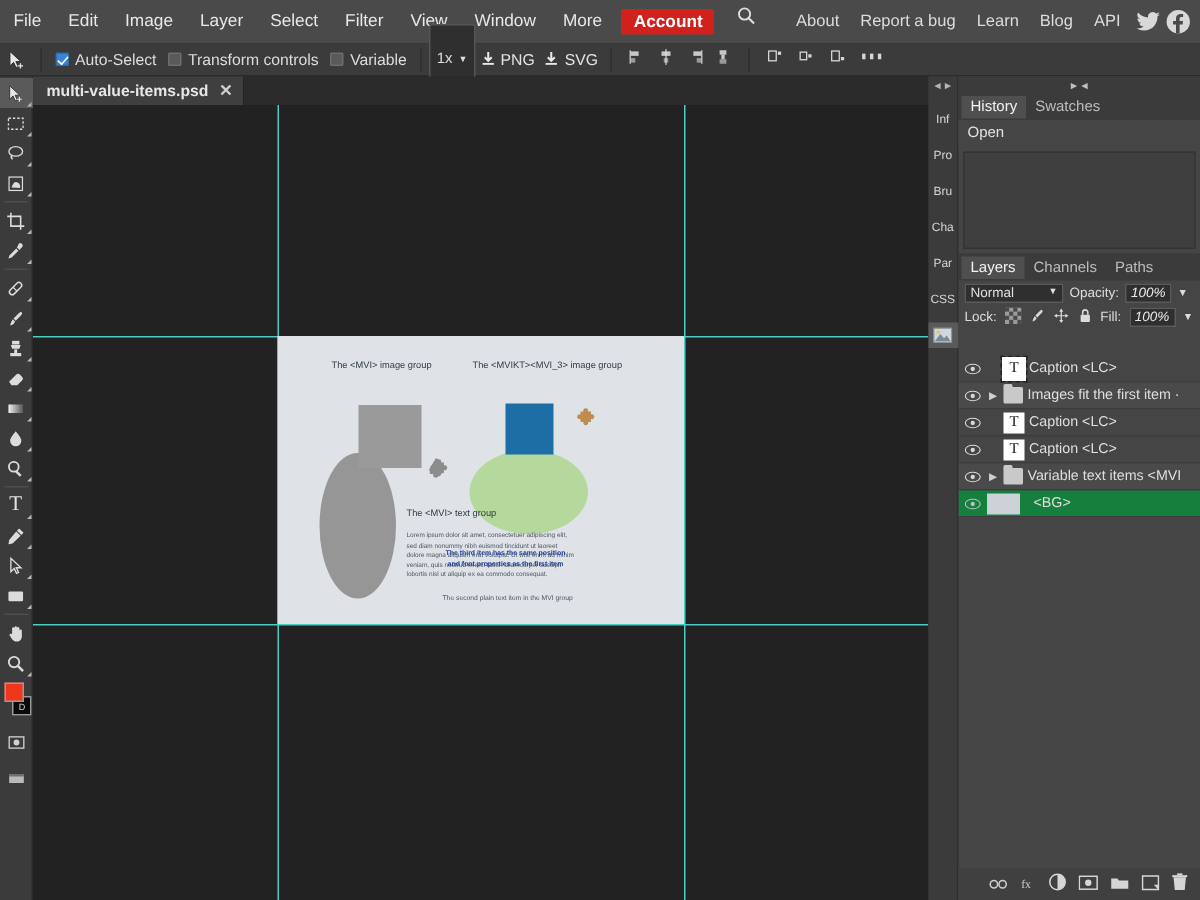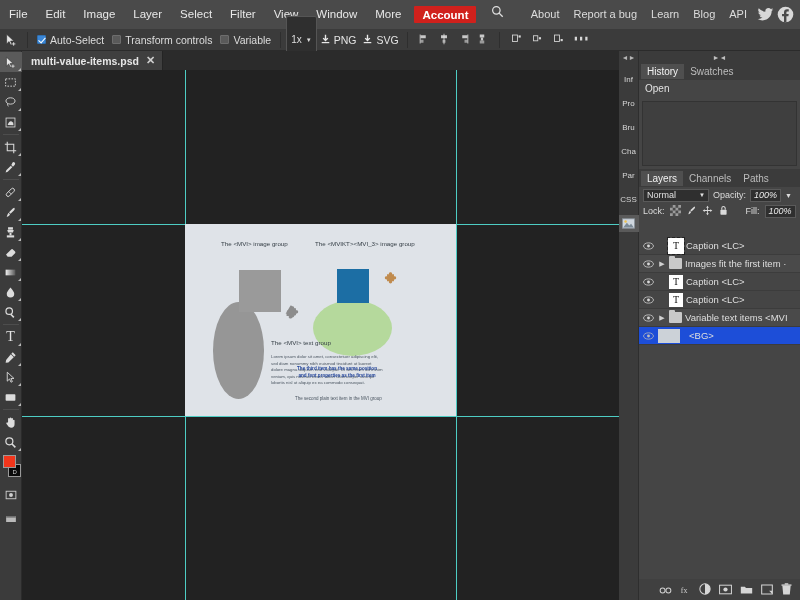--- a/index.html
+++ b/index.html
@@ -159,21 +159,21 @@
   .numbox { background: #2f2f2f; border: 1px solid #5a5a5a; color: #e8e8e8; font-size: 9px; padding: 0 3px; height: 13px; display: flex; align-items: center; font-style: italic; }
   .lockrow { display: flex; align-items: center; gap: 5px; height: 16px; padding: 0 4px; font-size: 9px; color: #dcdcdc; }
 
   .layerlist { position: absolute; left: 0; top: 68px; right: 0; bottom: 26px; overflow: hidden; }
   .layer {
     display: flex; align-items: center; height: 18px;
     border-bottom: 1px solid #3c3c3c; padding-left: 3px; gap: 3px;
     font-size: 9.5px; color: #dfdfdf;
   }
   .layer.alt { background: #4a4a4a; }
-  .layer.selected { background: #1d4ed8; }
+  .layer.selected { background: #15803d; }
   .eye { width: 13px; display: flex; align-items: center; justify-content: center; }
   .arrow { width: 8px; display: flex; align-items: center; justify-content: center; color: #d0d0d0; font-size: 7px; }
   .thumb-t {
     width: 14px; height: 14px; background: #fff; color: #111;
     display: flex; align-items: center; justify-content: center;
     font-family: "Liberation Serif", serif; font-size: 10px;
   }
   .thumb-t.dashsel { outline: 1px dashed #222; outline-offset: 1px; box-shadow: 0 0 0 1px #fff; }
   .thumb-bg { width: 22px; height: 14px; background: #ccd2d8; }
   .folder { width: 13px; height: 11px; background: #c9c9c9; border-radius: 1px 1px 1px 1px; position: relative; }
@@ -560,21 +560,21 @@
           <svg width="11" height="11" viewBox="0 0 16 16">
               <path d="M8 1 L10 4 H6z M8 15 L6 12 H10z M1 8 L4 6 V10z M15 8 L12 10 V6z M7.4 4 h1.2 v8 h-1.2z M4 7.4 h8 v1.2 H4z" fill="#dadada"></path>
             </svg>
         </span>
         <span>
           <svg width="11" height="11" viewBox="0 0 16 16">
               <rect x="3.5" y="7" width="9" height="7" rx="1" fill="#dadada"></rect>
               <path d="M5.5 7 V4.8a2.5 2.5 0 0 1 5 0V7" fill="none" stroke="#dadada" stroke-width="1.5"></path>
             </svg>
         </span>
-        <span style="margin-left:12px;">Fill:</span>
+        <span style="margin-left:0;">Fill:</span>
         <span class="numbox">100%</span>
         <span style="font-size:7px;">▼</span>
       </div>
 
       <div class="layerlist">
 
         <div class="layer">
           <span class="eye">
             <svg width="11" height="8" viewBox="0 0 16 11">
                 <ellipse cx="8" cy="5.5" rx="7.2" ry="4.6" fill="none" stroke="#d8d8d8" stroke-width="1.1"></ellipse>

